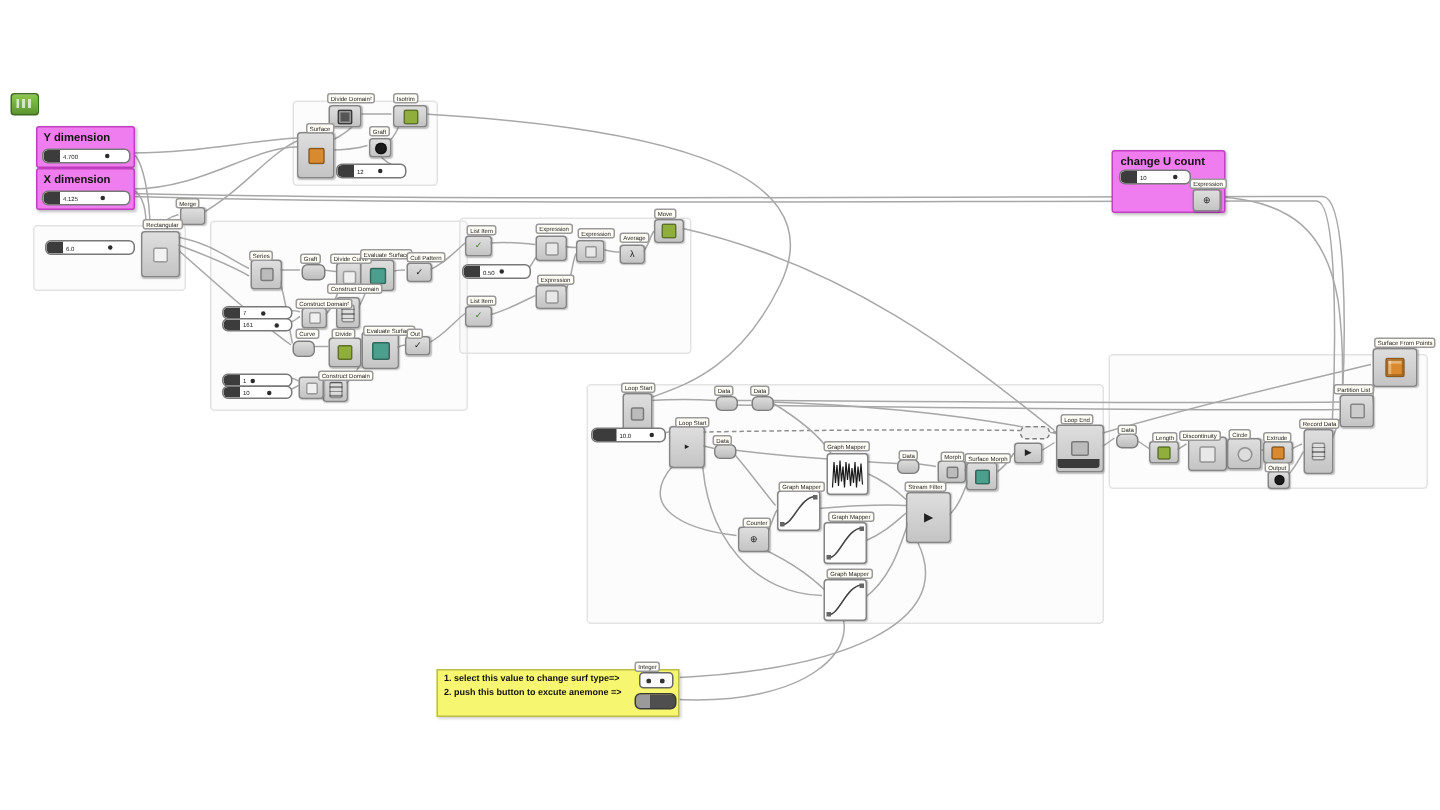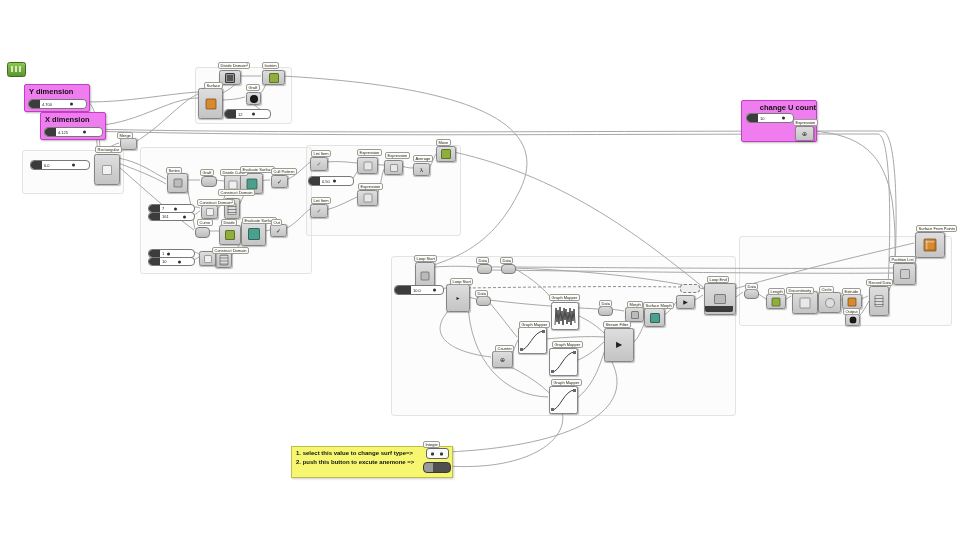--- a/index.html
+++ b/index.html
@@ -128,30 +128,30 @@
   <div class="ghicon"></div>
 
   <div class="panelM" style="left:24px;top:84px;width:64px;height:26px">
     <span class="ttl">Y dimension</span>
     <div class="sl" style="left:3px;top:14px;width:57px;height:8px">
       <span class="cap"></span>
       <span class="val">4.700</span>
       <span class="knob" style="left:72%"></span>
     </div>
   </div>
-  <div class="panelM" style="left:40px;top:112px;width:64px;height:26px">
+  <div class="panelM" style="left:24px;top:112px;width:64px;height:26px">
     <span class="ttl">X dimension</span>
     <div class="sl" style="left:3px;top:14px;width:57px;height:8px">
       <span class="cap"></span>
       <span class="val">4.125</span>
       <span class="knob" style="left:66%"></span>
     </div>
   </div>
   <div class="panelM" style="left:741px;top:100px;width:74px;height:40px">
-    <span class="ttl" style="text-align:right;padding-left:5px">change U count</span>
+    <span class="ttl" style="text-align:left;padding-left:5px">change U count</span>
     <div class="sl" style="left:4px;top:12px;width:46px;height:8px">
       <span class="cap"></span>
       <span class="val">10</span>
       <span class="knob" style="left:75%"></span>
     </div>
     <div class="tg" style="left:51px;top:18px">Expression</div>
     <div class="nd" style="left:53px;top:25px;width:17px;height:13px">
       <span class="gly">⊕</span>
     </div>
   </div>

